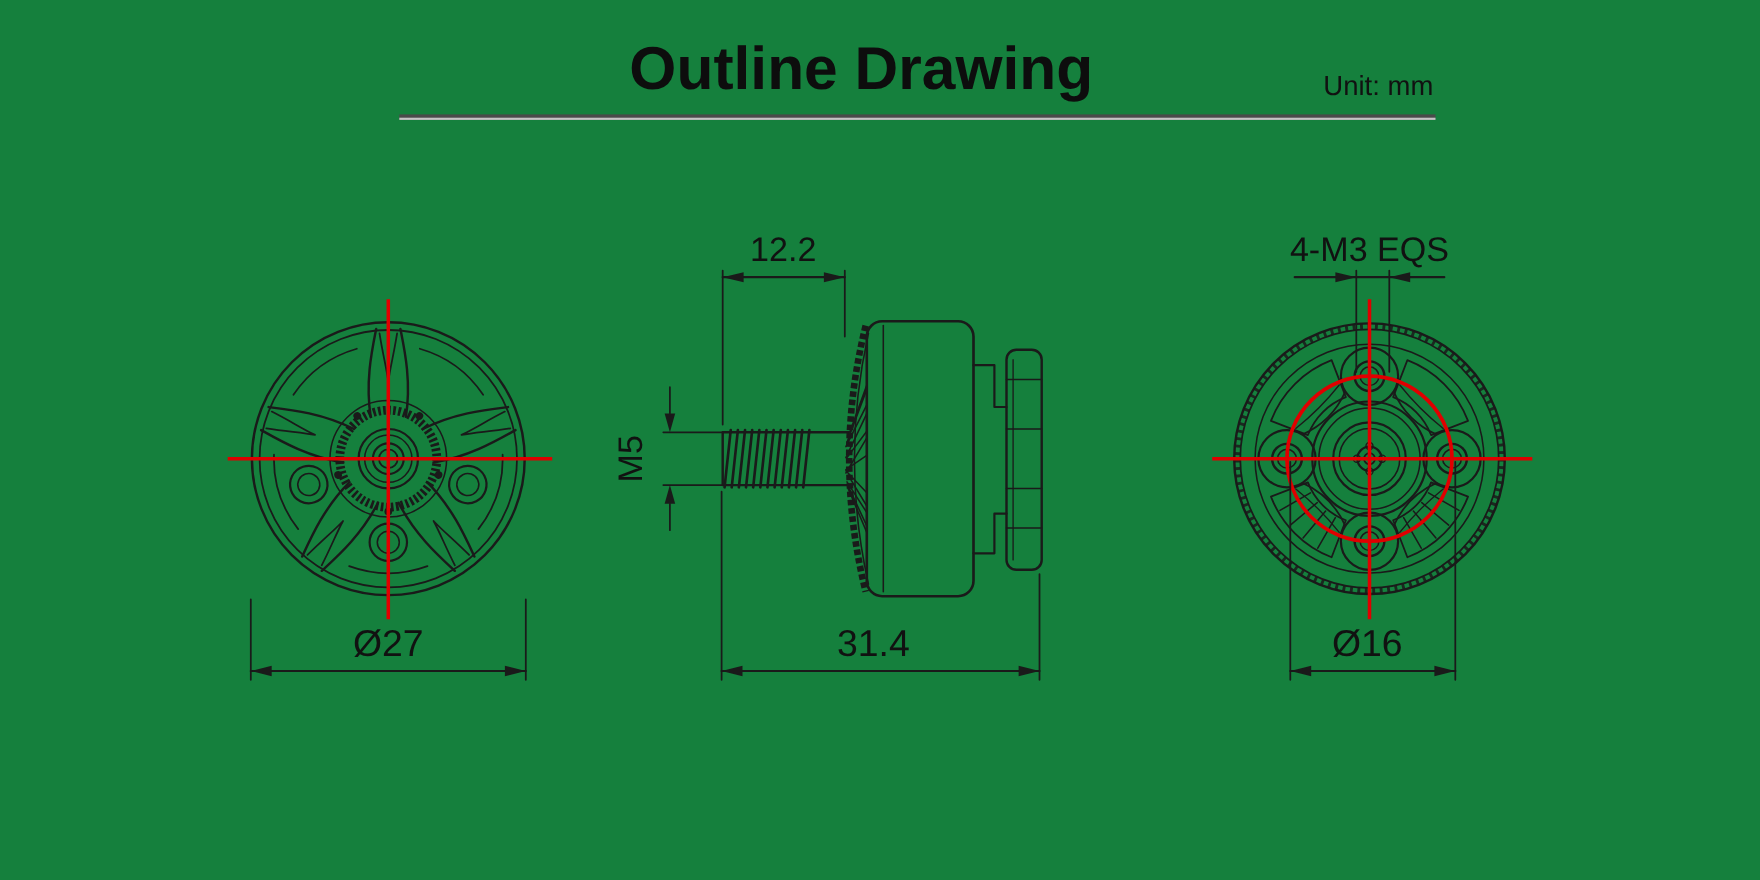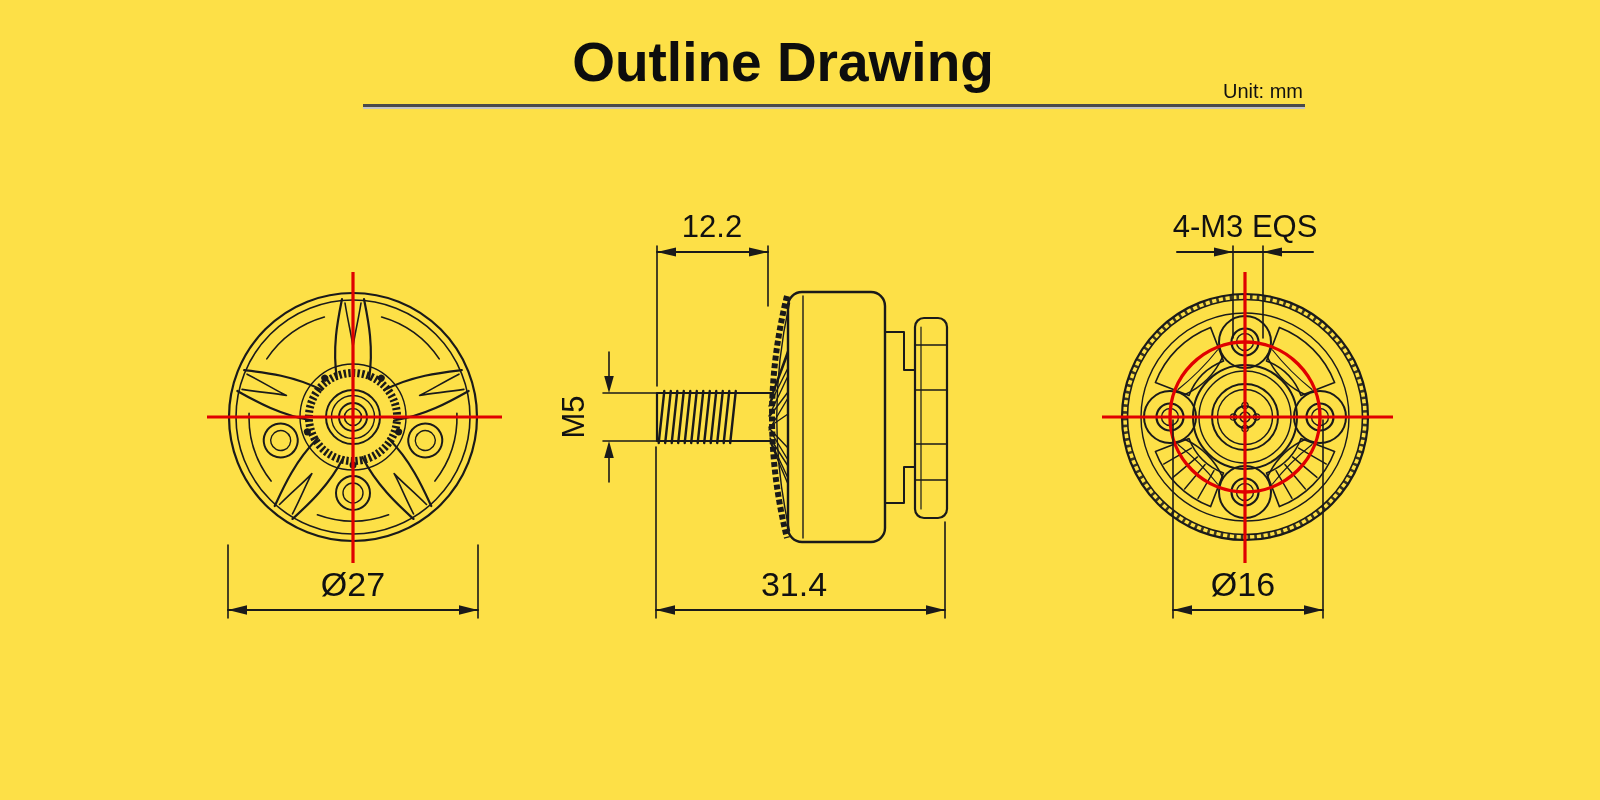--- a/index.html
+++ b/index.html
@@ -1,24 +1,24 @@
 <!DOCTYPE html>
 <html style="--line: #1a1a1a; --red: #e00000;"><head>
 <meta charset="utf-8">
 <style>
   :root{
     --line:#1a1a1a;
     --red:#e00000;
   }
   html,body{margin:0;padding:0;background:#fff;}
-  .page{position:relative;width:1600px;height:800px;background:#fde047;overflow:hidden;
+  .page{position:relative;width:1600px;height:800px;background:#15803d;overflow:hidden;
         font-family:"Liberation Sans", sans-serif;}
   .title{position:absolute;left:383px;top:30px;width:800px;text-align:center;
          font-size:55px;font-weight:700;color:#0d0d0d;letter-spacing:0px;margin:0;}
-  .unit{position:absolute;right:297px;top:80px;font-size:20px;color:#111;}
+  .unit{position:absolute;right:297px;top:64px;font-size:25px;color:#111;}
   .rule{position:absolute;left:363px;top:104px;width:942px;height:3px;
         background:#4a4a4a;border-bottom:2px solid #c4c4c4;}
   svg.drawing{position:absolute;left:0;top:0;}
   .ln{fill:none;stroke:var(--line);stroke-linecap:round;stroke-linejoin:round;}
   .sw12{stroke-width:1.2}.sw14{stroke-width:1.4}.sw16{stroke-width:1.6}
   .sw20{stroke-width:2}.sw22{stroke-width:2.2}.sw24{stroke-width:2.4}
   .knurl{fill:none;stroke:var(--line);stroke-width:8;stroke-dasharray:2.4 2.2;}
   .knurl2{fill:none;stroke:var(--line);stroke-width:5;stroke-dasharray:2.6 4.2;opacity:.85;}
   .bell{fill:none;stroke:var(--line);stroke-width:6;stroke-dasharray:5 2.6;}
   .red{fill:none;stroke:var(--red);stroke-width:3.2;}

